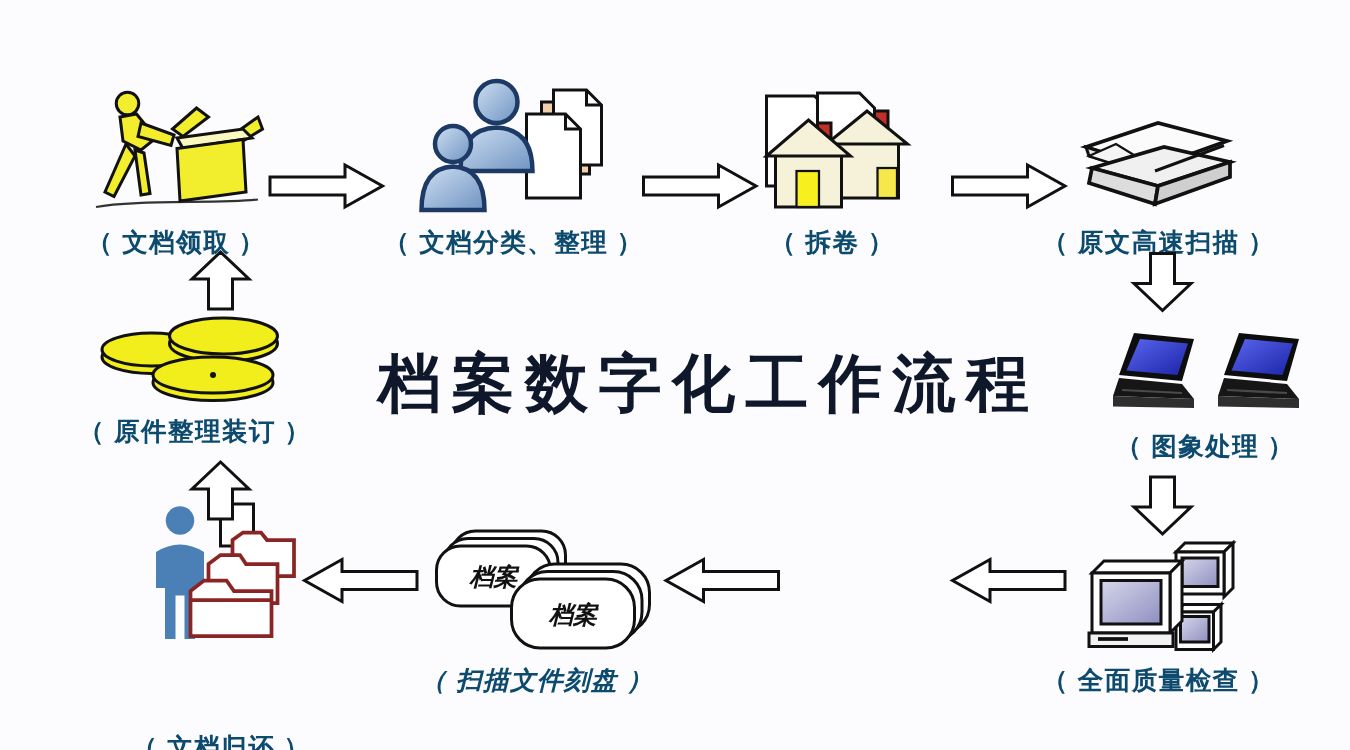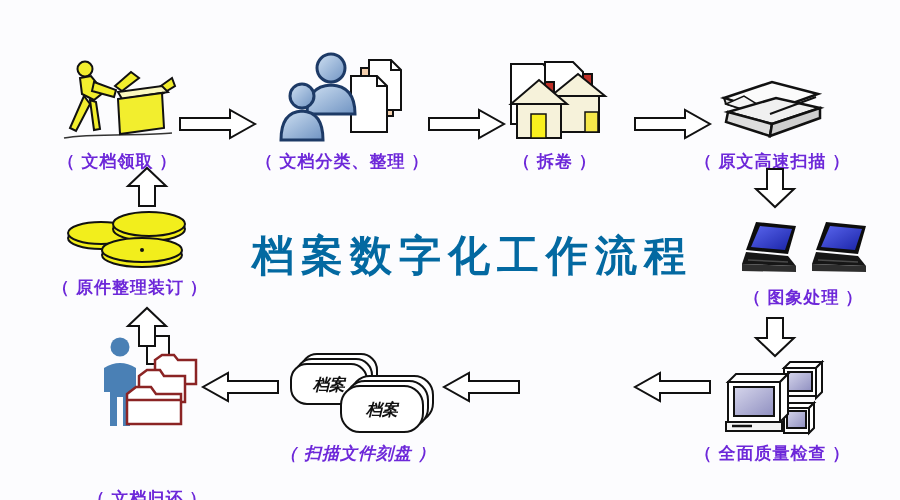--- a/index.html
+++ b/index.html
@@ -3,28 +3,28 @@
 <meta charset="utf-8">
 <style>
   html,body{margin:0;padding:0;}
   #canvas{
     position:relative;width:900px;height:500px;background:#fcfcfe;
     overflow:hidden;font-family:"Liberation Sans","DejaVu Sans",sans-serif;
   }
   .node{position:absolute;display:flex;flex-direction:column;align-items:center;}
   .iconwrap{display:flex;align-items:flex-end;justify-content:center;}
   .nlabel{
-    margin-top:4px;font-size:17px;font-weight:bold;color:#6d28d9;
+    margin-top:4px;font-size:17px;font-weight:bold;color:#0c4a6e;
     white-space:nowrap;letter-spacing:1px;text-align:center;
   }
   .arrow{position:absolute;line-height:0;}
   #title{
     position:absolute;left:252px;top:228px;width:420px;text-align:center;
     font-family:"Liberation Serif","DejaVu Serif",serif;font-weight:700;
-    font-size:42px;letter-spacing:7px;color:#0369a1;white-space:nowrap;
+    font-size:42px;letter-spacing:7px;color:#0f172a;white-space:nowrap;
   }
   svg{display:block;}
 </style>
 </head>
 <body>
 
 <div id="canvas">
 
   <div id="title">档案数字化工作流程</div>
 

